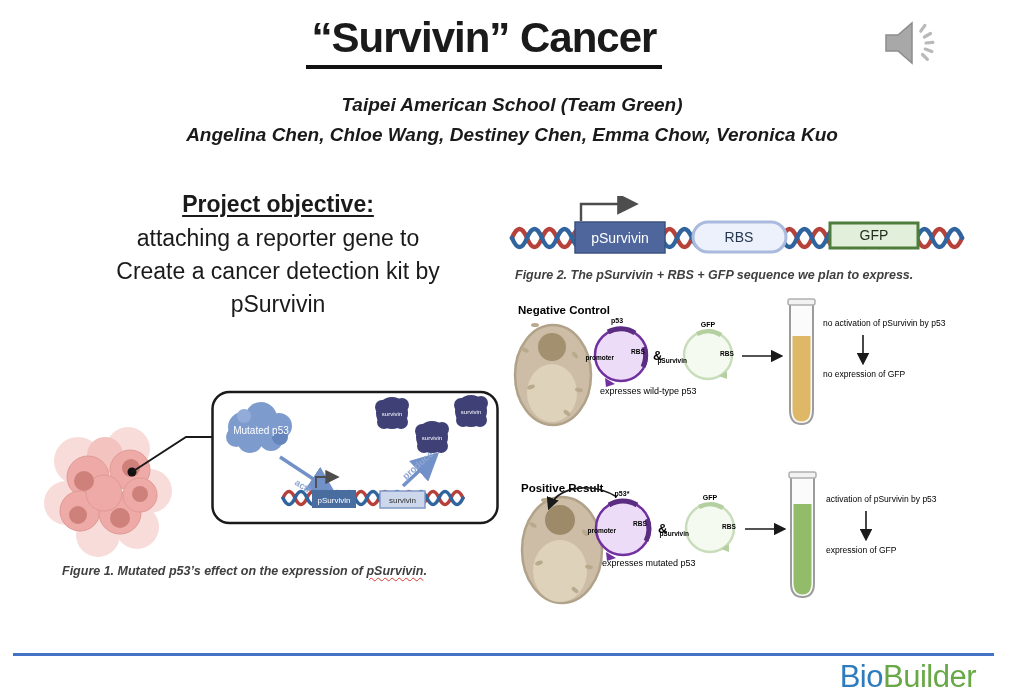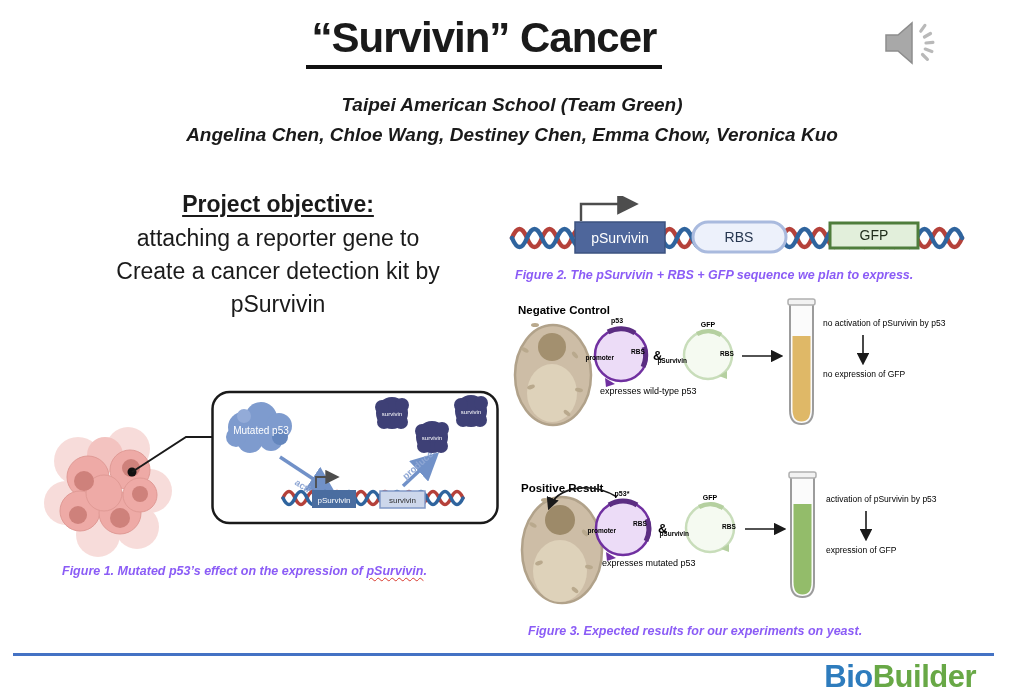--- a/index.html
+++ b/index.html
@@ -11,28 +11,28 @@
   
   .title-wrap{top:14px;left:4px;width:960px;text-align:center;}
   .title{display:inline-block;font-size:42px;font-weight:700;letter-spacing:-1px;
     border-bottom:4px solid #111;padding:0 6px 3px 6px;}
   .authors{top:90px;left:0;width:1024px;text-align:center;font-style:italic;font-weight:600;font-size:19px;line-height:30px;}
   
   .objective{top:191px;left:48px;width:460px;text-align:center;}
   .objective-head{display:inline-block;font-size:23px;font-weight:700;text-decoration:underline;text-underline-offset:3px;margin-bottom:4px;}
   .objective-body{font-size:23px;line-height:33px;}
   
-  .caption{font-style:italic;font-weight:600;font-size:12.5px;color:#8b5cf6;}
+  .caption{font-style:italic;font-weight:600;font-size:12.5px;color:#404040;}
   .fig2-caption{top:268px;left:515px;width:450px;}
   .fig3-caption{top:624px;left:528px;width:440px;}
   .fig1-caption{top:564px;left:62px;width:430px;}
   .squiggle{text-decoration:underline wavy #d83a2f 1px;text-underline-offset:2px;}
   
   .divider{top:653px;left:13px;width:981px;height:3px;background:#4472c4;}
-  .brand{top:659px;right:48px;font-size:31px;font-weight:700;letter-spacing:-0.5px;}
+  .brand{top:659px;right:48px;font-size:31px;font-weight:400;letter-spacing:-0.5px;}
   .brand-blue{color:#2e7cbd;}
   .brand-green{color:#68a846;}
   svg text{font-family:"Liberation Sans", sans-serif;}
 </style>
 </head>
 <body>
 
 <div class="slide">
 
   <div class="abs title-wrap">
@@ -195,21 +195,20 @@
       <g>
         <path d="M286,181 L286,288 Q286,302 297.5,302 Q309,302 309,288 L309,181" fill="#fbfbfb" stroke="#9c9c9c" stroke-width="2"></path>
         <path d="M288.5,209 L288.5,287 Q288.5,299.5 297.5,299.5 Q306.5,299.5 306.5,287 L306.5,209 Z" fill="#93bc6a"></path>
         <rect x="284" y="177" width="27" height="6" rx="2" fill="#f2f2f2" stroke="#b0b0b0" stroke-width="1.5"></rect>
       </g>
       <text x="321" y="207" font-size="8.5">activation of pSurvivin by p53</text>
       <line x1="361" y1="216" x2="361" y2="244" stroke="#1a1a1a" stroke-width="1.6" marker-end="url(#mBlack)"></line>
       <text x="321" y="258" font-size="8.5">expression of GFP</text>
     </g>
   </svg>
-  <div class="abs caption fig3-caption">Figure 3. Expected results for our experiments on yeast.</div>
 
   <svg class="abs" style="top:385px;left:40px;" width="470" height="175" viewBox="0 0 470 175">
     <defs>
       <marker id="mBlue" markerWidth="8" markerHeight="8" refX="6" refY="4" orient="auto">
         <path d="M0,0 L8,4 L0,8 z" fill="#7191c8"></path>
       </marker>
       <marker id="mGray2" markerWidth="8" markerHeight="8" refX="6.5" refY="4" orient="auto">
         <path d="M0,0 L8,4 L0,8 z" fill="#4d4d4d"></path>
       </marker>
     </defs>

